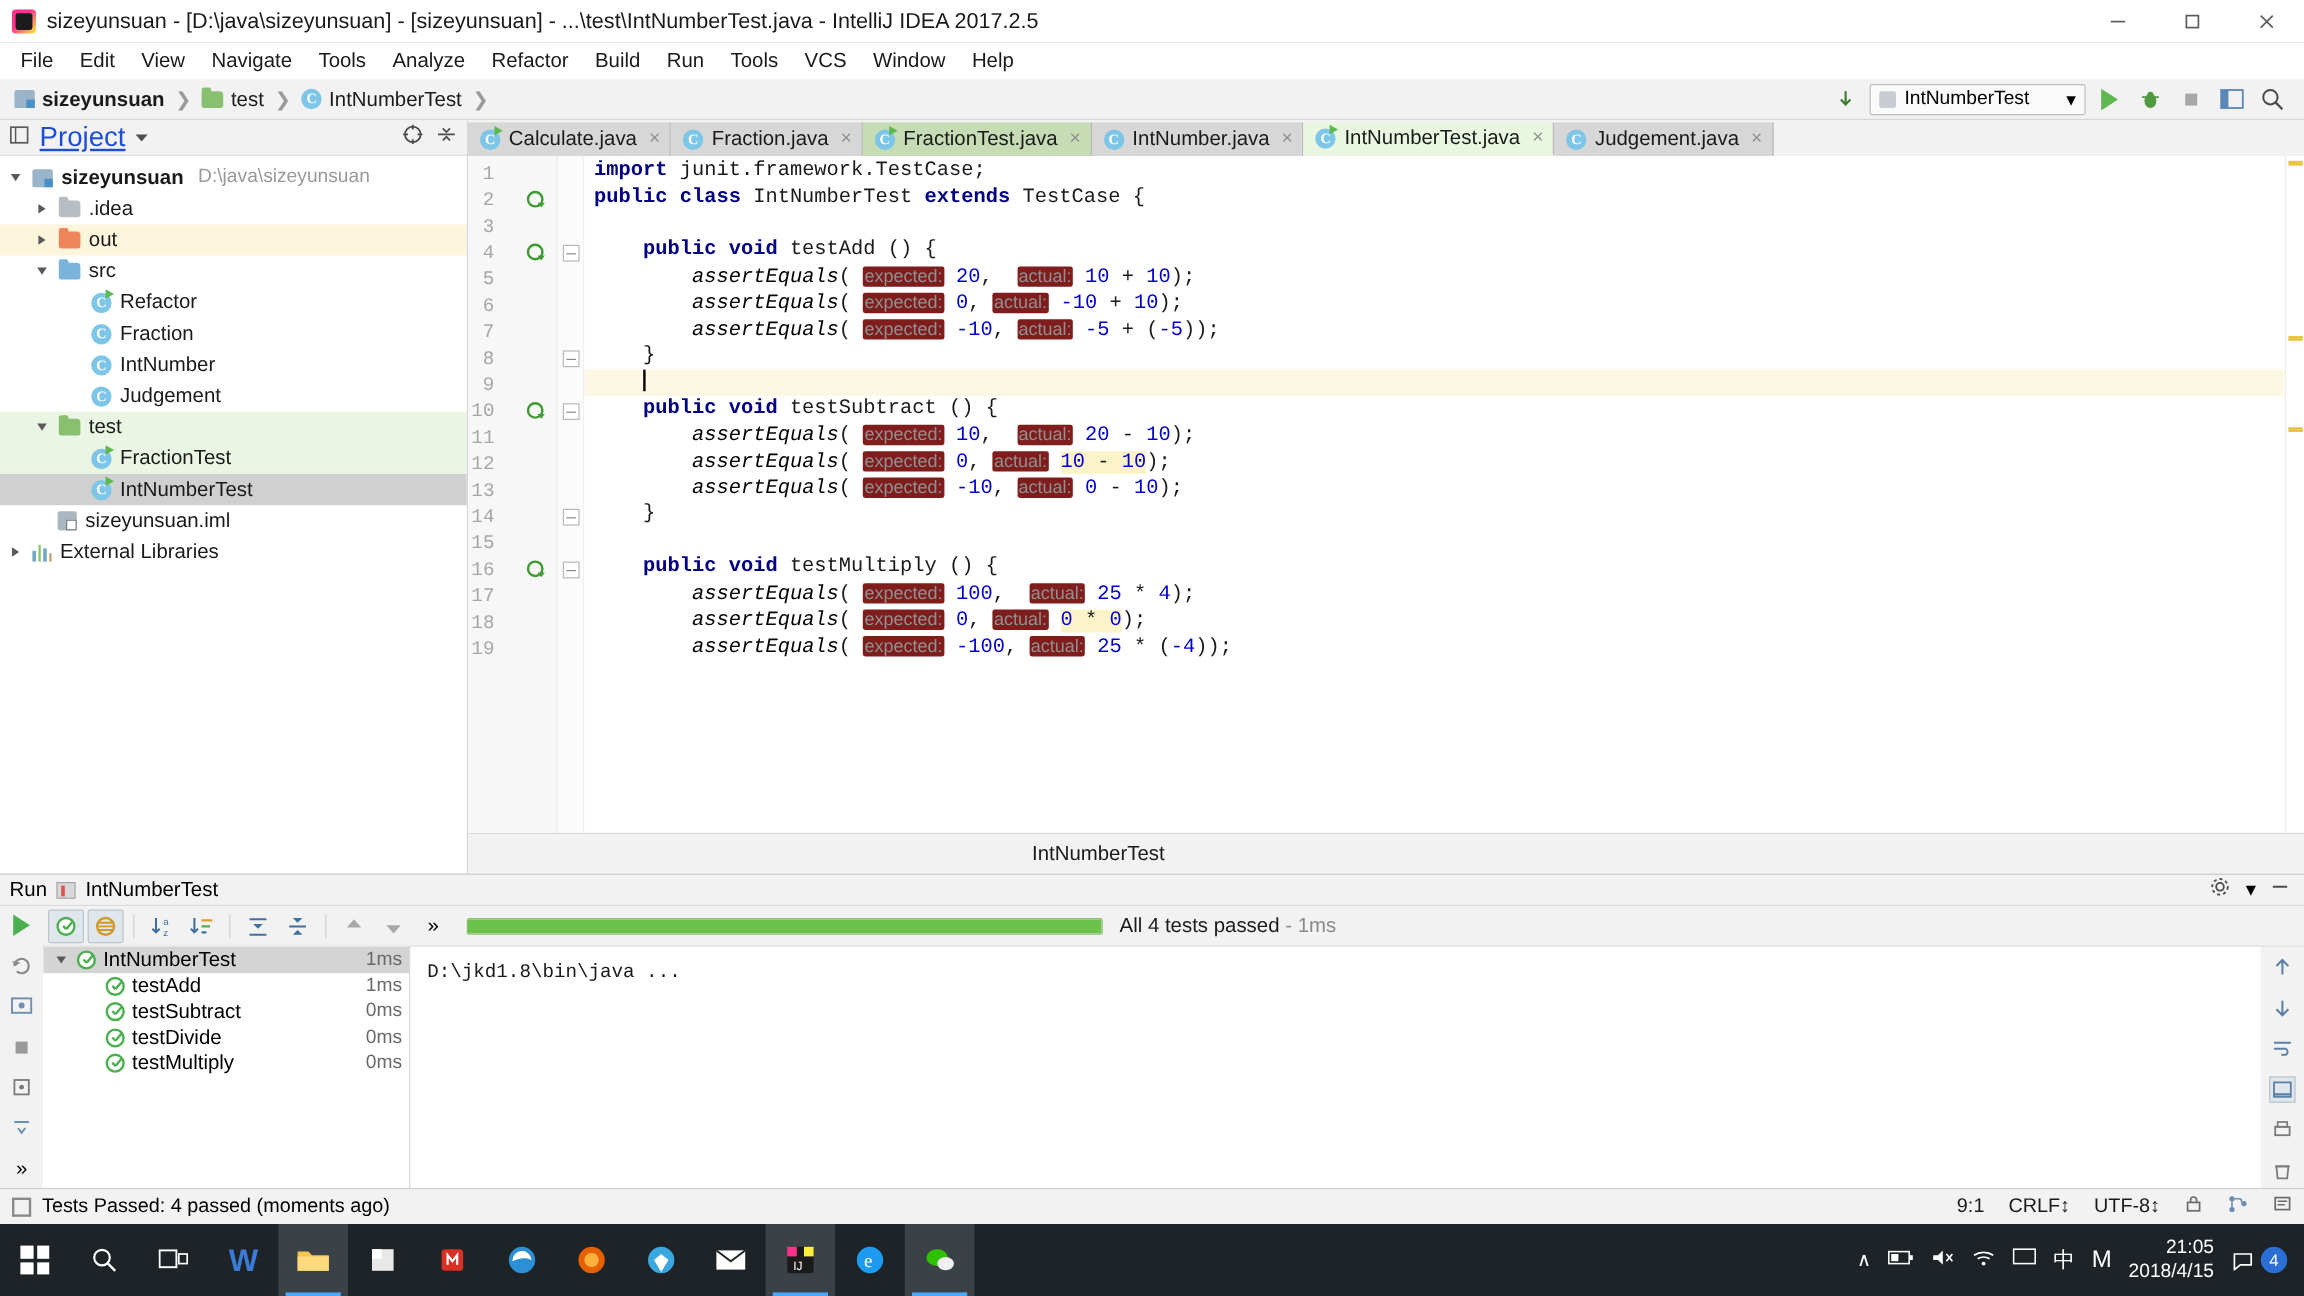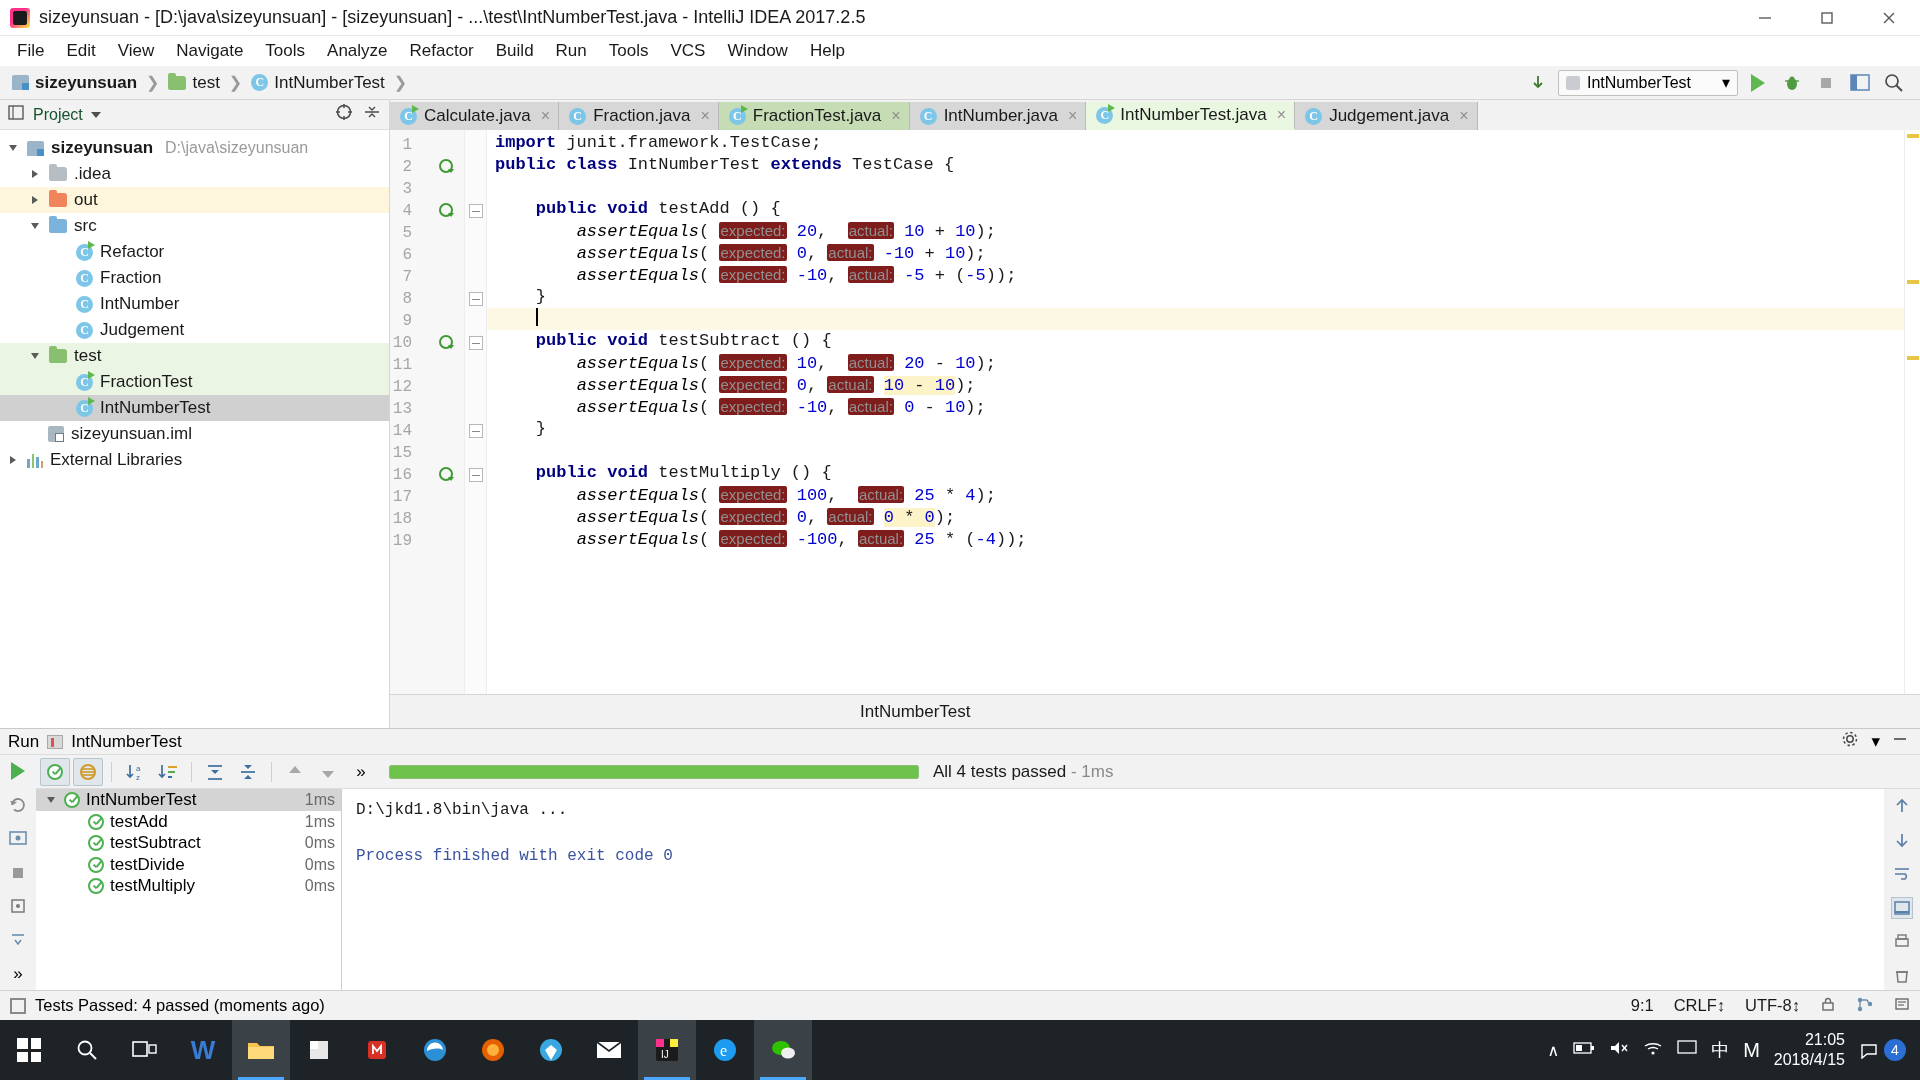--- a/index.html
+++ b/index.html
@@ -72,21 +72,21 @@
   .runconfig .cfg-icon { width:14px;height:14px;background:#c9cdd1;border-radius:2px; }
   .play-tri { width:0;height:0;border-left:14px solid #5fb84f;border-top:9px solid transparent;border-bottom:9px solid transparent; }
   .toolbtn { width: 28px; height: 28px; display:flex; align-items:center; justify-content:center; }
 
   
   .body-row { display: flex; flex: 1 1 auto; min-height: 0; }
 
   
   .sidebar { width: 390px; flex: 0 0 390px; background: #ffffff; display: flex; flex-direction: column; border-right: 1px solid #d6d6d6; }
   .sidebar-head { height: 30px; display: flex; align-items: center; gap: 8px; padding: 0 8px; background:#f2f2f2; border-bottom:1px solid #dedede; }
-  .sb-title { font-size: 16px; color: #14532d; }
+  .sb-title { font-size: 23px; color: #1d4ed8; text-decoration: underline; }
   .caret-down { width:0;height:0;border-left:5px solid transparent;border-right:5px solid transparent;border-top:6px solid #4f4f4f; }
   .sb-head-right { margin-left: auto; display: flex; gap: 10px; align-items: center; }
   .tree { padding-top: 5px; font-size: 17px; flex: 1 1 auto; overflow: hidden; }
   .tree-row { height: 26px; display: flex; align-items: center; gap: 7px; padding-right: 6px; white-space: nowrap; }
   .tree-row.hl-yellow { background: #fdf6dd; }
   .tree-row.hl-green { background: #eaf5e3; }
   .tree-row.selected { background: #d0d0d0; }
   .arrow { width: 14px; display:flex; justify-content:center; align-items:center; flex:none; }
   .arrow i { display:block; width:0;height:0; }
   .arrow.right i { border-left:6px solid #5a5a5a;border-top:4.5px solid transparent;border-bottom:4.5px solid transparent; }
@@ -684,21 +684,20 @@
             <div class="test-row" style="padding-left:52px;">
               <span class="ok-circle"></span>
               <span class="tr-name">testMultiply</span>
               <span class="tr-time">0ms</span>
             </div>
           </div>
 
           <div class="console">
             <div class="cmd">D:\jkd1.8\bin\java ...</div>
             <div style="height:23px"></div>
-            <div class="ok">Process finished with exit code 0</div>
           </div>
 
           <div class="run-right-gutter">
             <span class="rg-btn">
               <svg width="18" height="18">
                   <path d="M9 3 v12 M4 8 l5-5 5 5" stroke="#5a7fa8" stroke-width="1.7" fill="none"></path>
                 </svg>
             </span>
             <span class="rg-btn">
               <svg width="18" height="18">

